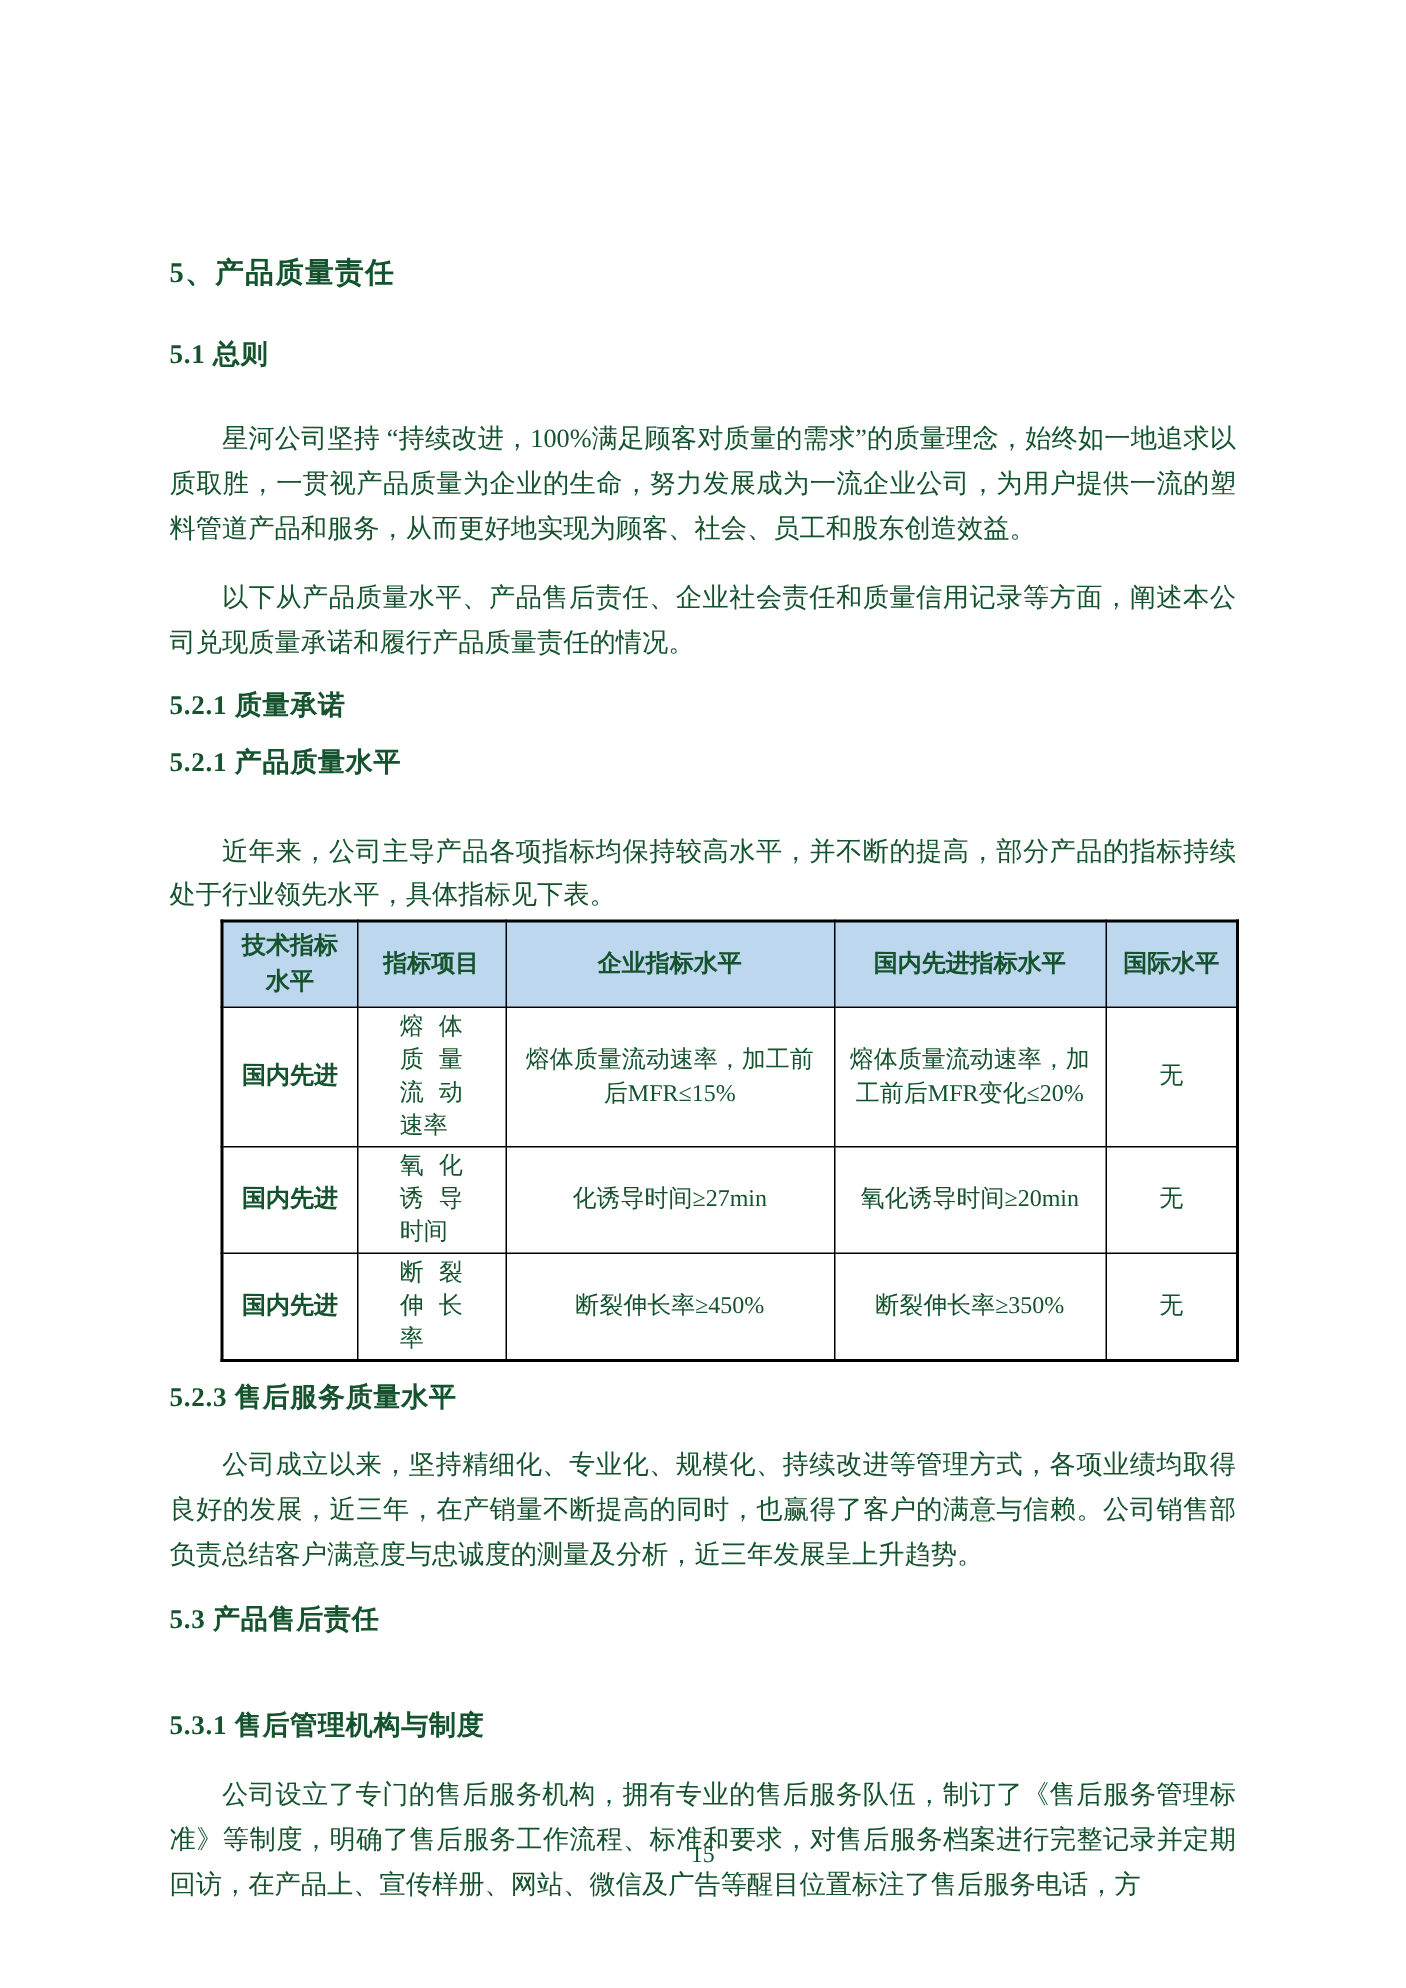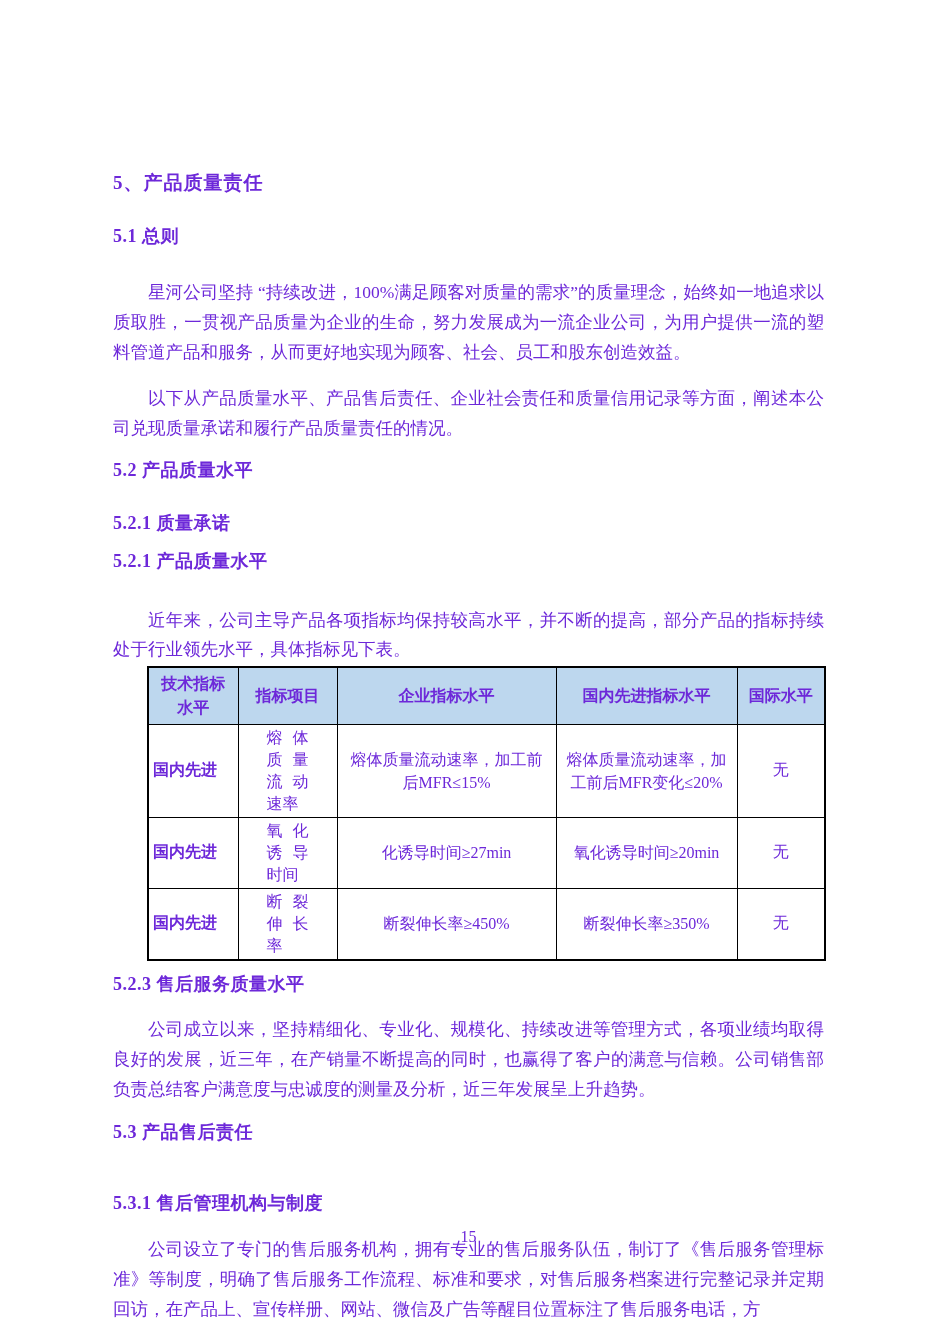--- a/index.html
+++ b/index.html
@@ -1,21 +1,21 @@
 <!DOCTYPE html>
 <html><head>
 <meta charset="utf-8">
 <style>
   * { margin:0; padding:0; box-sizing:border-box; }
   html,body { background:#ffffff; }
   .page {
     position:relative;
     width:937px; height:1325px;
     background:#ffffff;
-    color:#6d28d9;
+    color:#14532d;
     font-family:"Liberation Serif","DejaVu Serif",serif;
     overflow:hidden;
     margin:0 auto;
   }
   .content {
     position:absolute;
     left:113px; top:170px;
     width:711px;
   }
   .h-main {
@@ -62,21 +62,21 @@
   .spec-table th {
     font-family:"Liberation Sans","DejaVu Sans",sans-serif;
     font-weight:bold;
     text-align:center;
     line-height:24px;
     padding:3px 5px;
   }
   td.col-level {
     font-family:"Liberation Sans","DejaVu Sans",sans-serif;
     font-weight:bold;
-    text-align:left;
+    text-align:center;
     padding:17px 4px;
   }
   td.col-item {
     text-align:justify;
     line-height:22px;
     padding:2px 28px;
   }
   td.col-ent, td.col-dom {
     text-align:center;
     line-height:23px;
@@ -100,21 +100,20 @@
 <div class="page">
   <div class="content">
 
     <div class="h-main">5、产品质量责任</div>
 
     <div class="h-sub mb-28">5.1 总则</div>
 
     <p class="para pmb-16">星河公司坚持 “持续改进，100%满足顾客对质量的需求”的质量理念，始终如一地追求以质取胜，一贯视产品质量为企业的生命，努力发展成为一流企业公司，为用户提供一流的塑料管道产品和服务，从而更好地实现为顾客、社会、员工和股东创造效益。</p>
     <p class="para pmb-14">以下从产品质量水平、产品售后责任、企业社会责任和质量信用记录等方面，阐述本公司兑现质量承诺和履行产品质量责任的情况。</p>
 
-    <div class="h-sub mb-27">5.2 产品质量水平</div>
     <div class="h-sub mb-12">5.2.1 质量承诺</div>
     <div class="h-sub mb-21">5.2.1 产品质量水平</div>
 
     <p class="para para-tight pmb-2">近年来，公司主导产品各项指标均保持较高水平，并不断的提高，部分产品的指标持续处于行业领先水平，具体指标见下表。</p>
 
     <table class="spec-table">
       <colgroup>
         <col style="width:90px">
         <col style="width:99px">
         <col style="width:219px">

